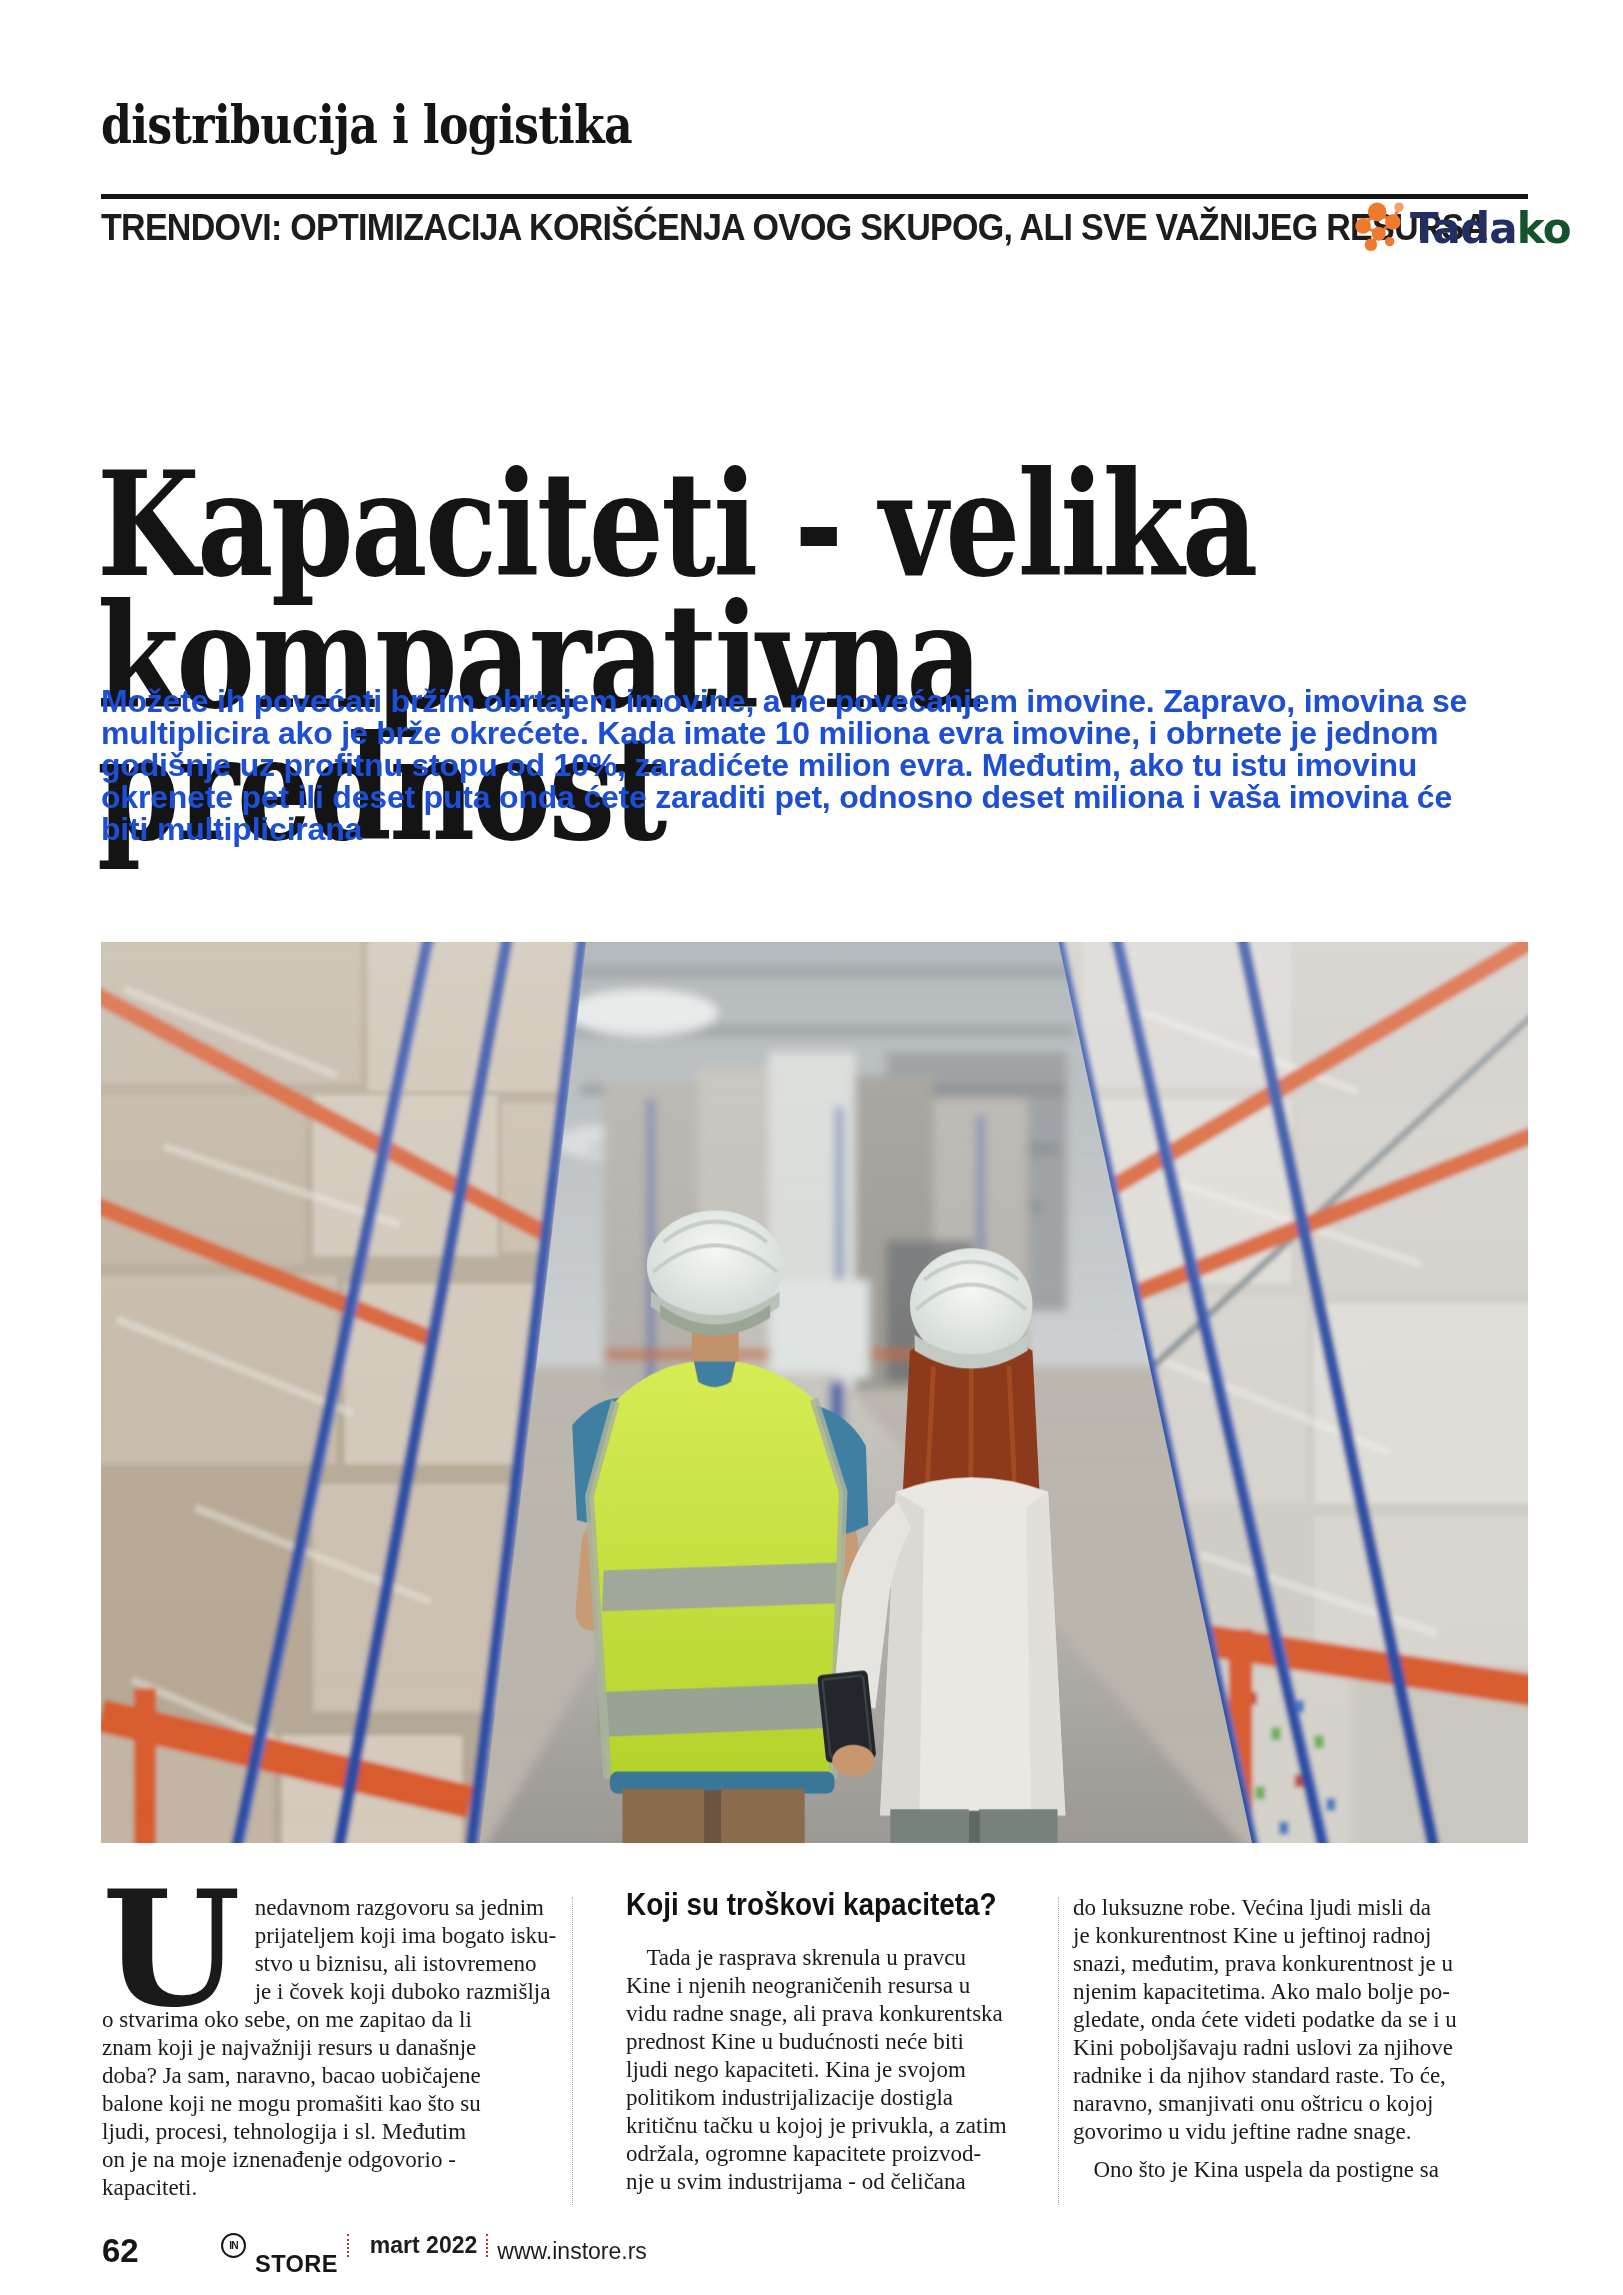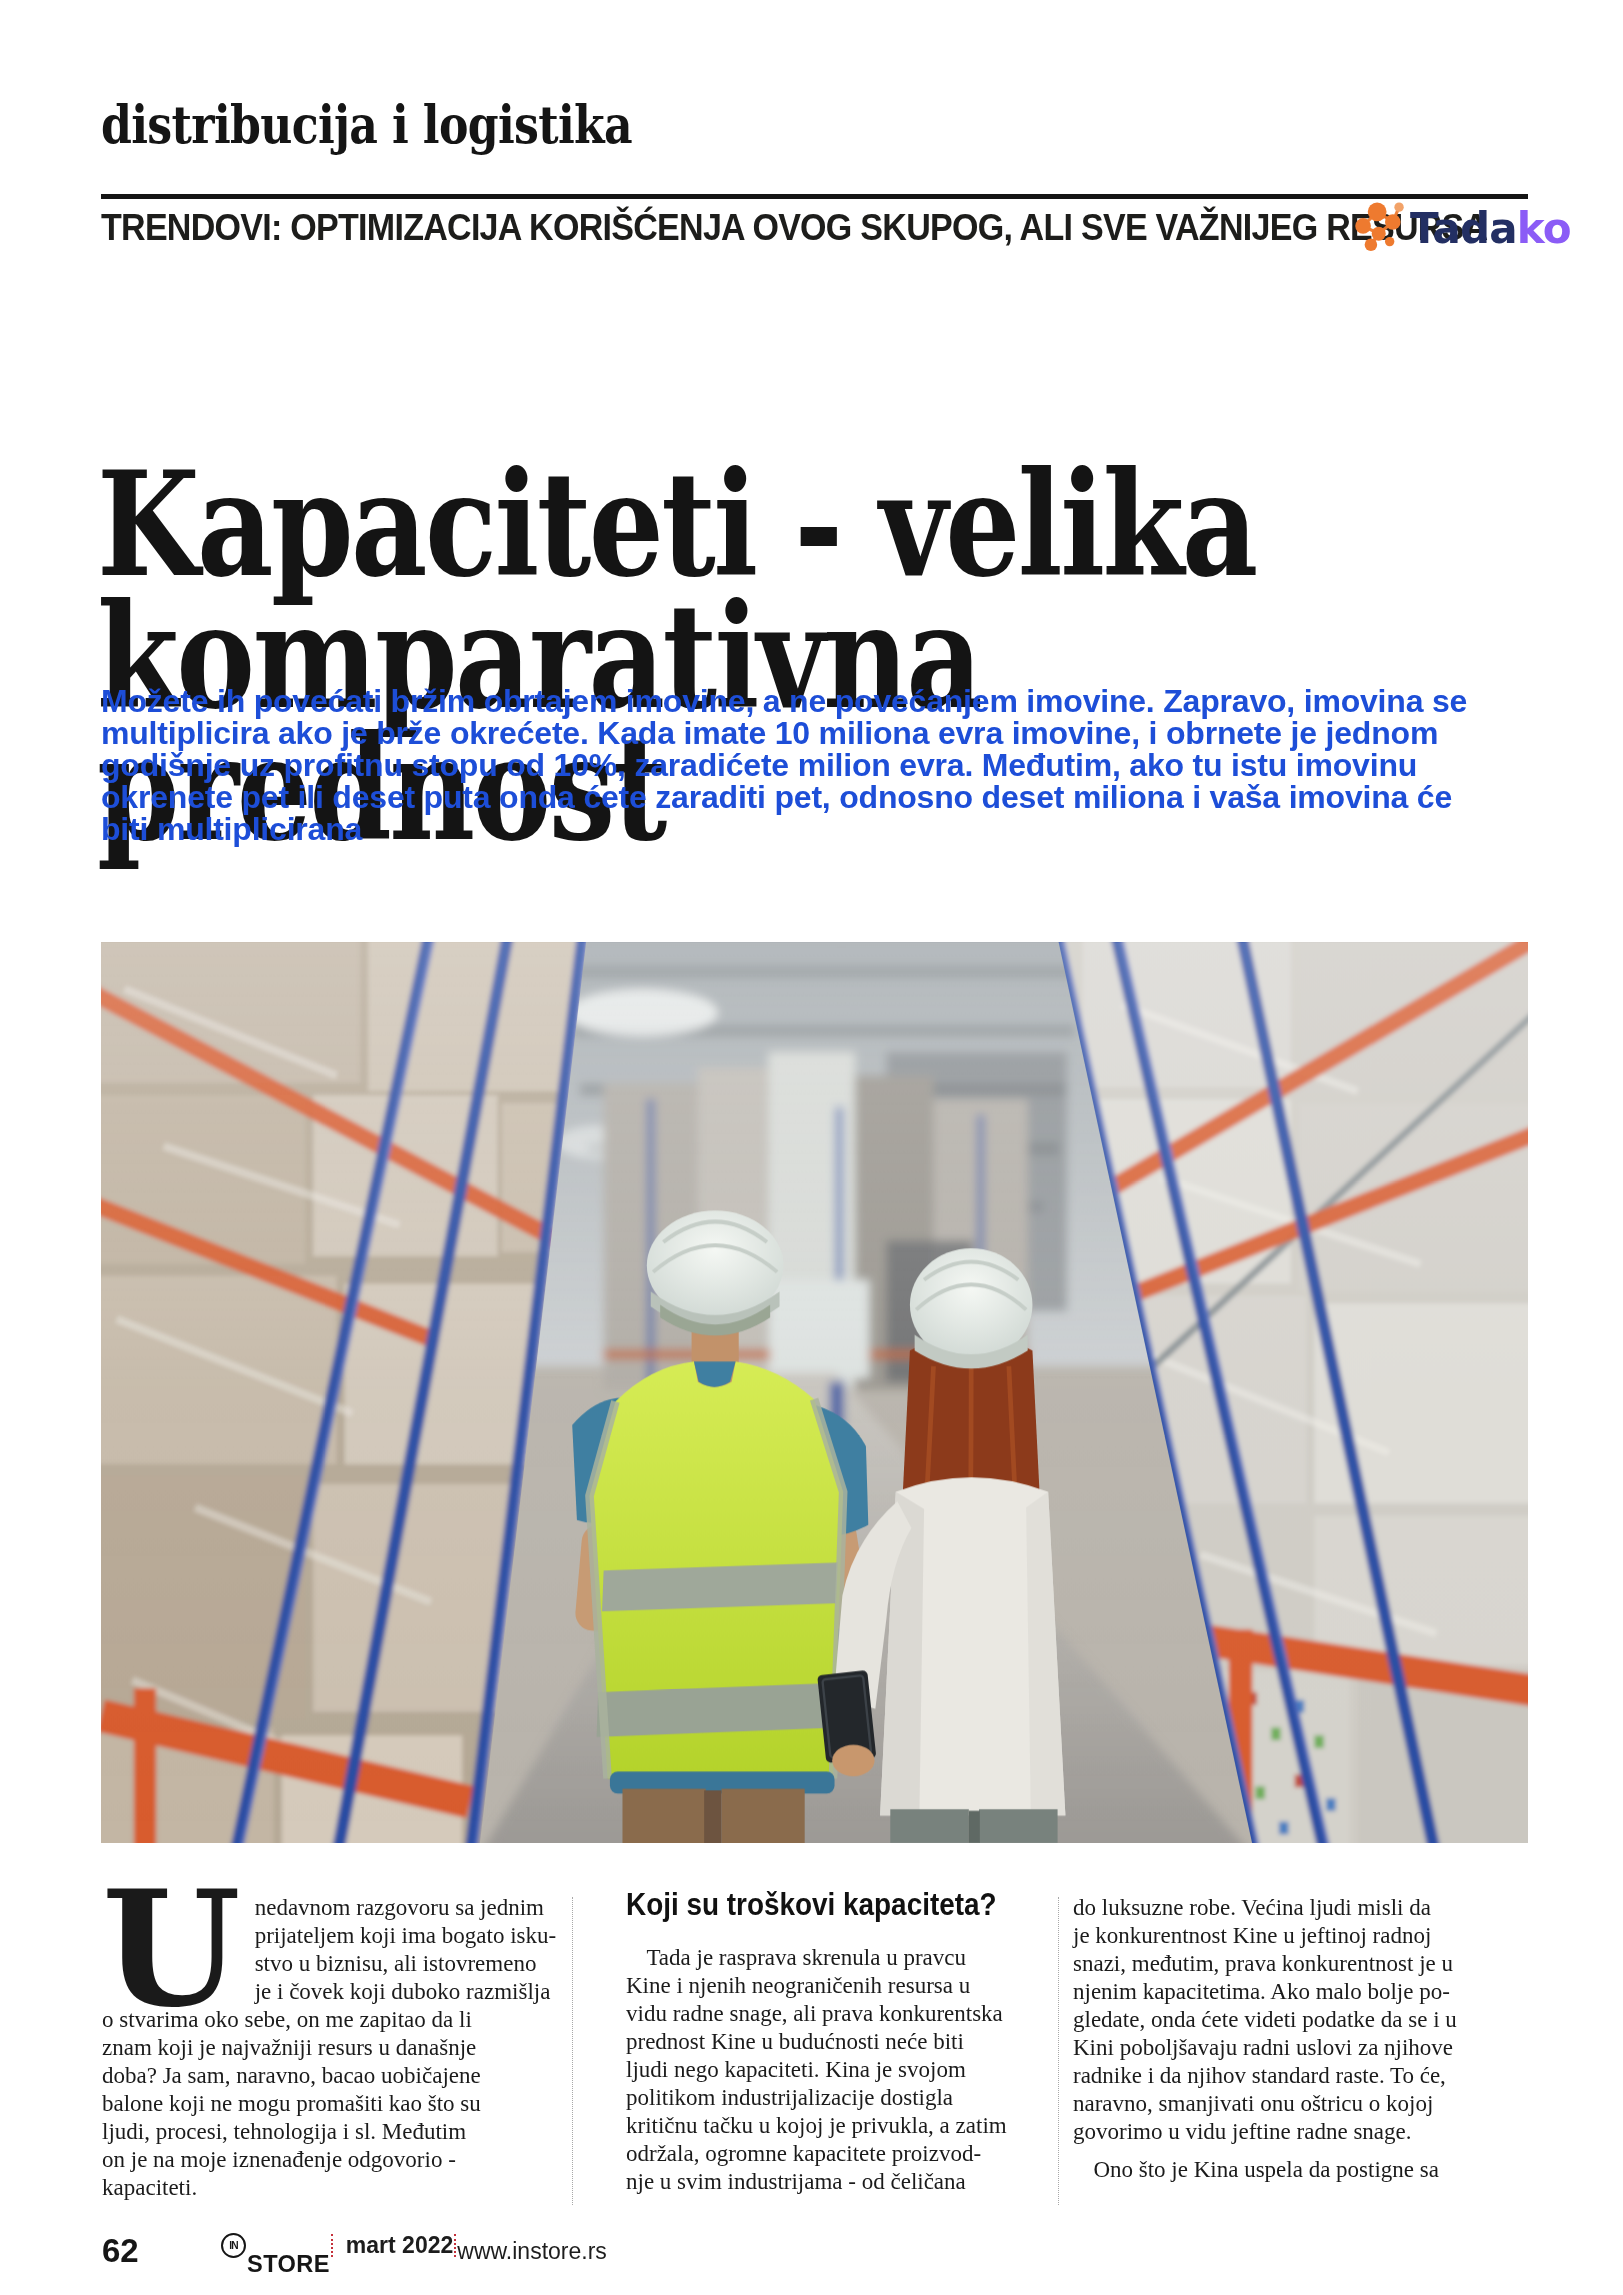--- a/index.html
+++ b/index.html
@@ -8,21 +8,21 @@
   .abs{position:absolute;}
 
   
   .section-label{left:101px;top:99px;font-family:"DejaVu Serif","Liberation Serif",serif;font-weight:bold;font-size:52px;line-height:1;color:#151515;transform:scaleX(.85);transform-origin:left top;letter-spacing:-0.8px;white-space:nowrap;}
   .rule{left:101px;top:194px;width:1427px;height:4.7px;background:#141414;}
   .kicker{left:101px;top:209px;font-weight:bold;font-size:37px;line-height:1;color:#1d1d1b;transform:scaleX(.92);transform-origin:left top;letter-spacing:-0.8px;white-space:nowrap;}
 
   .logiko{left:1349px;top:195px;width:188px;height:68px;display:flex;align-items:center;}
   .logiko-text{font-family:"DejaVu Sans","Liberation Sans",sans-serif;font-weight:bold;font-size:42px;letter-spacing:-0.8px;line-height:1;}
   .logiko-text .navy{color:#232f63;}
-  .logiko-text .orng{color:#8b5cf6;margin-top:32px;}
+  .logiko-text .orng{color:#14532d;margin-top:32px;}
 
   
   .title{left:97px;top:459px;font-family:"DejaVu Serif","Liberation Serif",serif;font-weight:bold;font-size:144px;line-height:132px;color:#141414;letter-spacing:-3.1px;transform:scaleX(.82);transform-origin:left top;white-space:pre-line;}
   .intro{left:101px;top:685px;width:1445px;font-weight:bold;font-size:32px;line-height:32px;color:#1d4ed8;letter-spacing:-0.2px;white-space:pre-line;}
 
   
   .photo{left:101px;top:942px;width:1427px;height:901px;overflow:hidden;background:#b9b4ac;}
   .photo svg{display:block;width:100%;height:100%;}
 
   
@@ -34,21 +34,21 @@
   .dropcap{float:left;font-family:"DejaVu Serif","Liberation Serif",serif;font-weight:bold;font-size:159px;line-height:.62;margin:6.3px 14px 0 0;color:#1a1a1a;}
   .col2-heading{font-family:"Liberation Sans",sans-serif;font-weight:bold;font-size:31px;line-height:1.1;color:#111;transform:scaleX(.9);transform-origin:left top;white-space:nowrap;margin-bottom:22px;}
   .indent-first{text-indent:20.4px;}
   .para2{margin-top:10px;}
   .vsep{width:0;border-left:1.6px dotted #a8a8a8;height:308px;top:1897px;}
   .vsep1{left:572px;}
   .vsep2{left:1058px;}
 
   
   .page-num{left:102px;top:2232px;font-weight:bold;font-size:33px;color:#161616;}
-  .footer-brand{left:221px;top:2229px;display:flex;align-items:center;gap:1px;height:33px;text-align:center;}
+  .footer-brand{left:221px;top:2229px;display:flex;align-items:center;gap:9px;height:33px;text-align:center;}
   .in-circle{width:21px;height:21px;border:2.4px solid #161616;border-radius:50%;display:flex;align-items:center;justify-content:center;font-weight:bold;font-size:10.2px;letter-spacing:-0.8px;color:#161616;}
   .store{font-weight:bold;font-size:23.6px;letter-spacing:0.4px;color:#161616;margin-top:37px;}
   .fsep{width:0;border-left:2.4px dotted #c5303a;height:23.6px;}
   .issue{font-weight:bold;font-size:23px;color:#1d1d1d;margin-left:12px;}
   .website{font-size:23px;color:#1d1d1d;margin-top:12px;}
 </style>
 </head>
 <body>
 
 <div class="abs section-label">distribucija i logistika</div>

